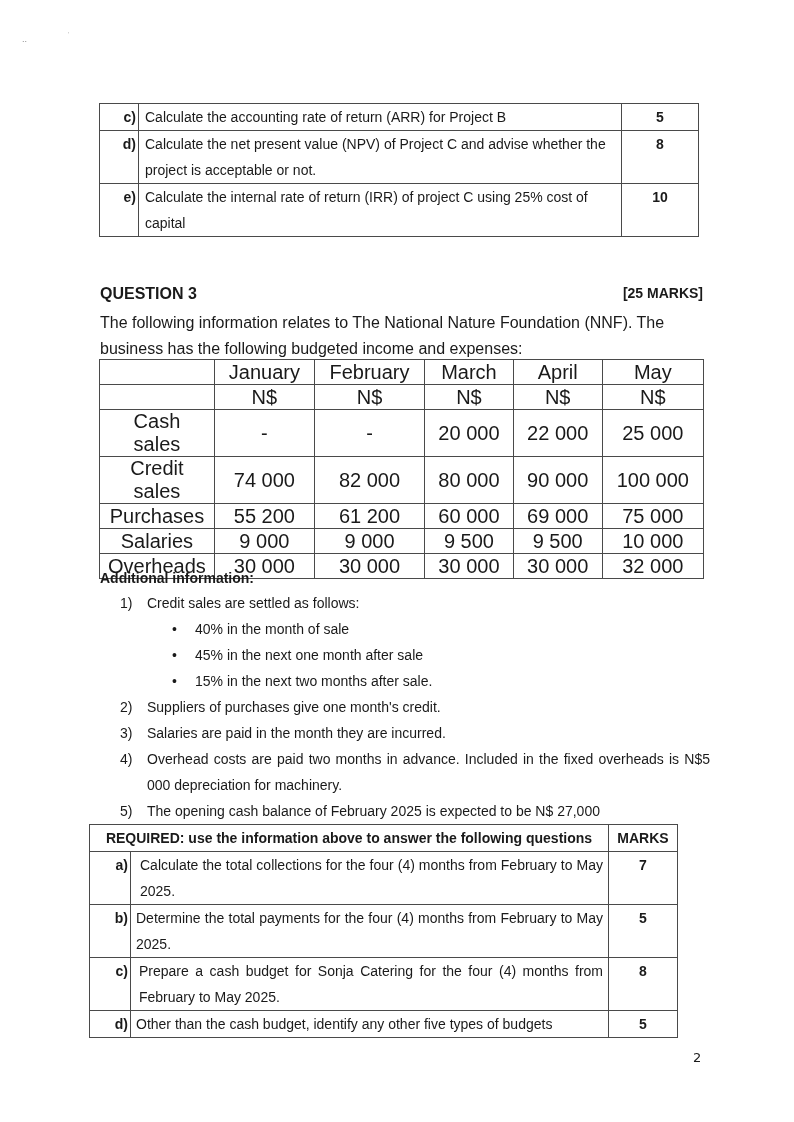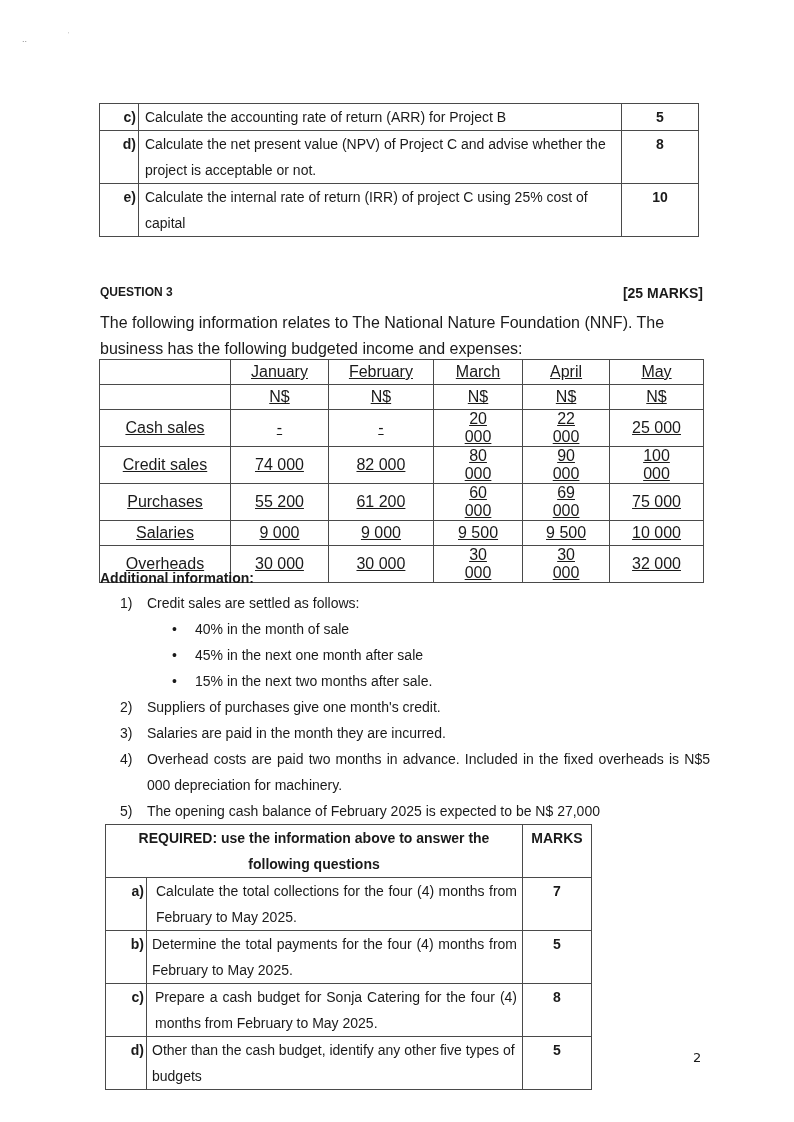--- a/index.html
+++ b/index.html
@@ -12,36 +12,36 @@
   
   table { border-collapse: collapse; }
   .qtable {
     position: absolute; left: 99px; top: 103px; width: 600px;
   }
   .qtable td { border: 1px solid #4a4a4a; vertical-align: top; font-size: 14px; line-height: 26px; padding: 0 6px; }
   .qtable td.lbl { width: 36px; text-align: right; font-weight: bold; padding: 0 2px 0 0; }
   .qtable td.mk { width: 64px; text-align: center; font-weight: bold; }
   .qtable td.txt { text-align: left; }
 
-  .q3-title { position: absolute; left: 100px; top: 285px; font-weight: bold; font-size: 12px; }
+  .q3-title { position: absolute; left: 100px; top: 285px; font-weight: bold; font-size: 16px; }
   .q3-marks { position: absolute; right: 91px; top: 285px; font-weight: bold; font-size: 14px; }
   .intro { position: absolute; left: 100px; top: 310px; width: 604px; font-size: 16px; line-height: 26px; }
 
   .dtable { position: absolute; left: 99px; top: 359px; width: 605px; }
-  .dtable td { border: 1px solid #4a4a4a; height: 24px; font-size: 16px; text-align: center; padding: 0 20px; text-decoration: underline; }
+  .dtable td { border: 1px solid #4a4a4a; height: 24px; font-size: 20px; text-align: center; padding: 0 8px; }
   .dtable td.rowhead { text-align: center; width: 90px; }
 
   .addinfo-title { position: absolute; left: 100px; top: 570px; font-weight: bold; font-size: 14px; }
   .addinfo { position: absolute; left: 120px; top: 590px; width: 590px; font-size: 14px; line-height: 26px; }
   .addinfo .item { position: relative; padding-left: 27px; }
   .addinfo .num { position: absolute; left: 0; top: 0; }
   .addinfo .bullet { position: relative; padding-left: 75px; }
   .addinfo .bullet .dot { position: absolute; left: 52px; top: 0; }
 
-  .rtable { position: absolute; left: 105px; top: 824px; width: 487px; }
+  .rtable { position: absolute; left: 89px; top: 824px; width: 589px; }
   .rtable td { border: 1px solid #4a4a4a; vertical-align: top; font-size: 14px; line-height: 26px; padding: 0 5px; }
   .rtable td.hdr { font-weight: bold; text-align: center; }
   .rtable td.lbl { width: 38px; text-align: right; font-weight: bold; padding: 0 2px 0 0; }
   .rtable td.mk { width: 58px; text-align: center; font-weight: bold; }
 
   .page-number { position: absolute; left: 693px; top: 1050px; font-family: "DejaVu Sans", sans-serif; font-size: 13px; }
   .scan-mark { position: absolute; left: 22px; top: 34px; font-size: 9px; color: #888; }
   .scan-mark2 { position: absolute; left: 68px; top: 31px; font-size: 7px; color: #bbb; }
 </style>
 </head>

